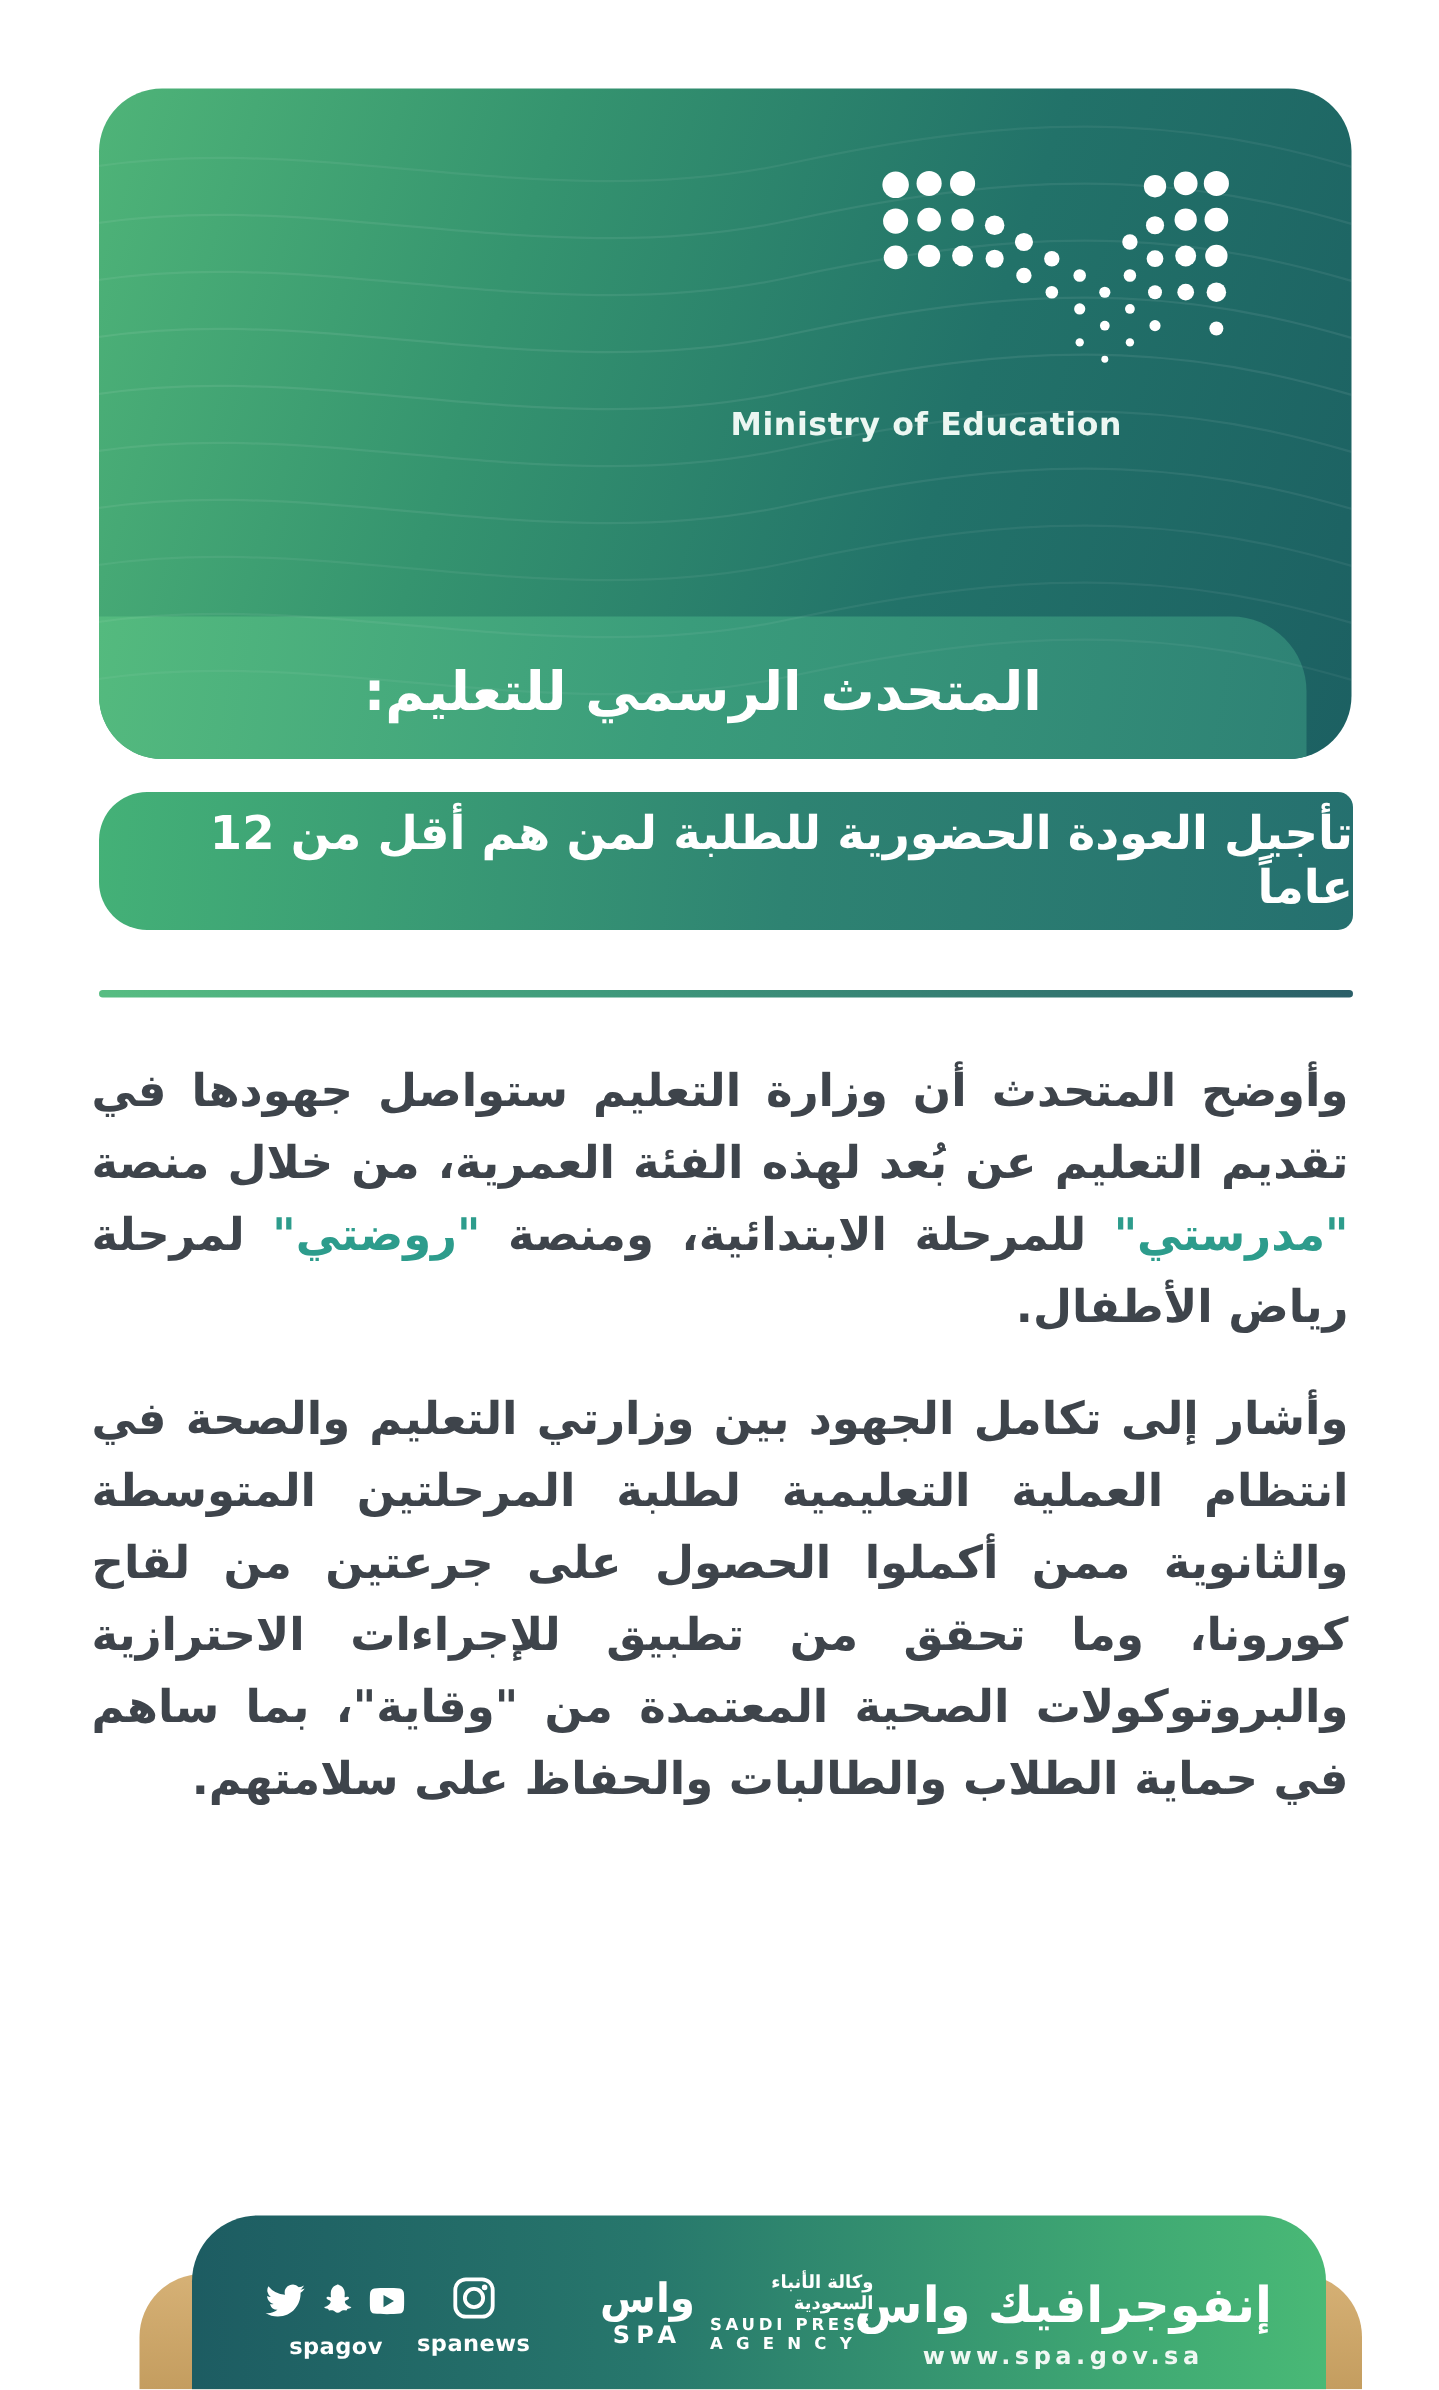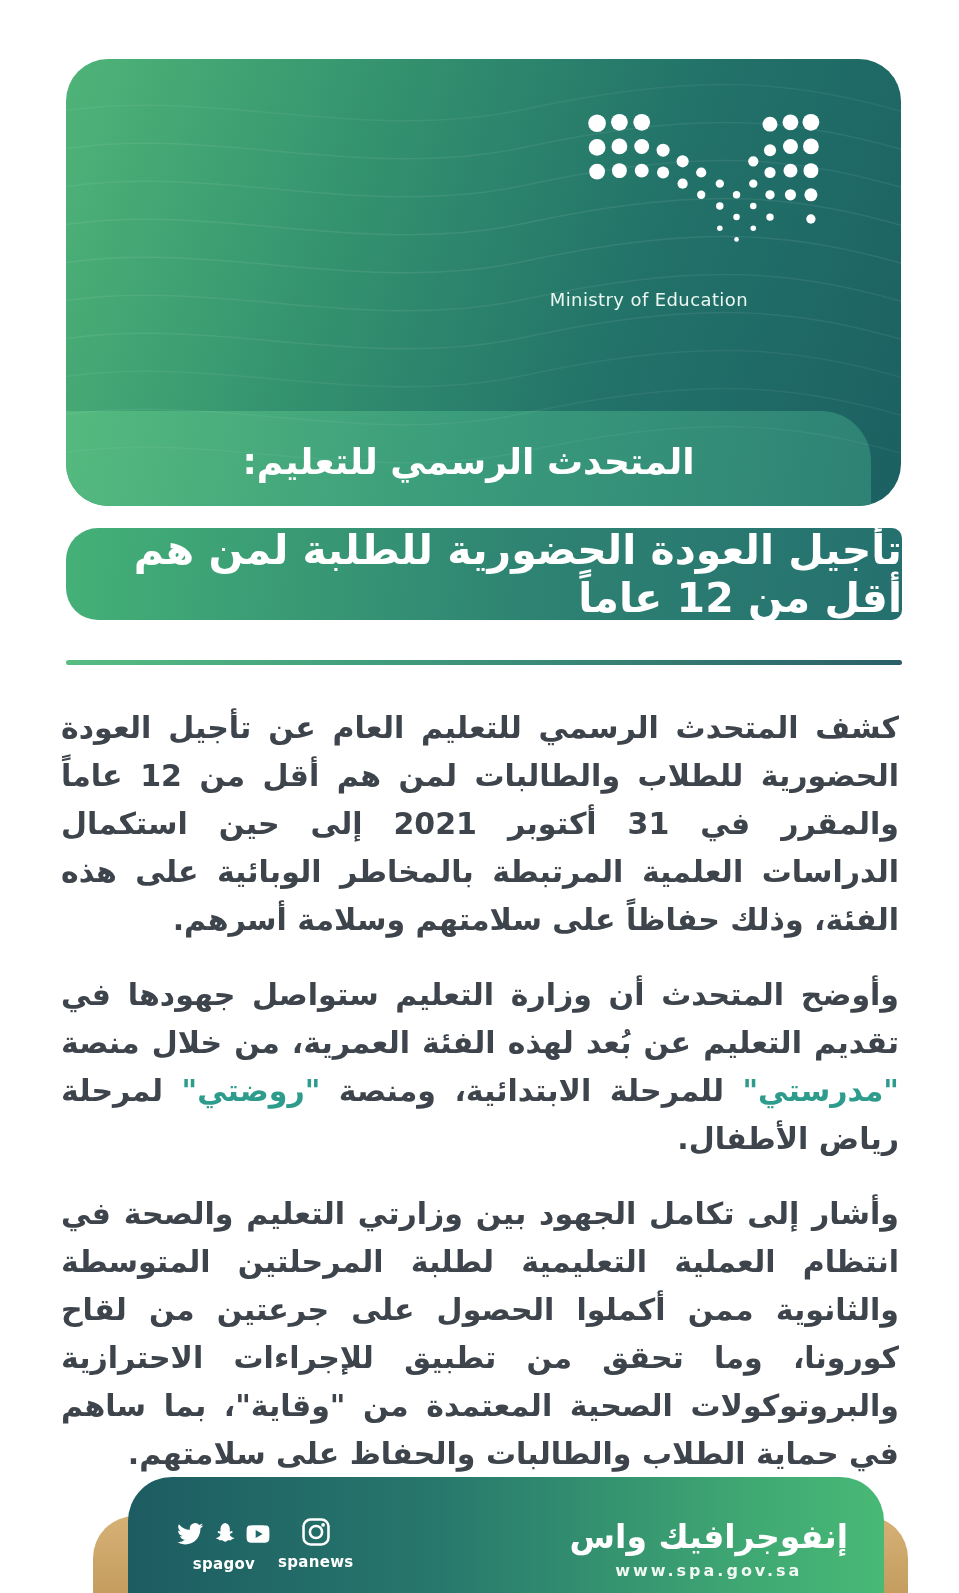--- a/index.html
+++ b/index.html
@@ -20,40 +20,40 @@
     position:absolute; left:26px; top:24px; z-index:4;
     direction:rtl; color:#fff; font-size:26px; font-weight:bold; letter-spacing:0.2px;
     text-shadow:0 1px 1px rgba(0,0,0,0.08);
   }
   .moe-dots { position:absolute; right:78px; top:50px; z-index:2; }
   .moe-wordmark {
     position:absolute; right:155px; top:160px; z-index:2;
     color:#fff; font-size:37px; font-weight:normal; direction:rtl; letter-spacing:0.5px;
   }
   .moe-sub {
-    position:absolute; right:153px; top:230px; z-index:2;
-    color:#ECF7F2; font-size:18px; font-weight:normal; letter-spacing:0.4px;
+    position:absolute; right:153px; top:212px; z-index:2;
+    color:#ECF7F2; font-size:21px; font-weight:bold; letter-spacing:0.4px;
   }
   .title-band {
     position:absolute; left:0; right:30px; top:352px; bottom:0; z-index:1;
     border-top-right-radius:50px;
     background:linear-gradient(100deg,#54BA7E 0%,#3A9C7B 48%,#2E8275 100%);
     display:flex; align-items:center; justify-content:center;
   }
   .title-band .title {
     direction:rtl; color:#fff; font-size:36px; font-weight:bold; padding-top:6px;
   }
   
   .banner {
     position:absolute; left:66px; top:528px; width:836px; height:92px;
     border-radius:32px 10px 10px 32px;
     background:linear-gradient(95deg,#44B177 0%,#2E8372 55%,#25706F 100%);
     display:flex; align-items:center; justify-content:center;
   }
-  .banner .banner-text { direction:rtl; color:#fff; font-size:41px; font-weight:bold;margin-left:45px; }
+  .banner .banner-text { direction:rtl; color:#fff; font-size:31px; font-weight:bold;margin-left:45px; }
   
   .divider {
     position:absolute; left:66px; top:660px; width:836px; height:5px; border-radius:3px;
     background:linear-gradient(to right,#57BD82 0%,#3F9A7C 40%,#2B5F68 100%);
   }
   
   .body-text {
     position:absolute; left:61px; top:704px; width:838px;
     direction:rtl; text-align:justify; text-justify:inter-word;
   }
@@ -163,21 +163,20 @@
     </svg>
   </div>
 
   <div class="banner">
     <div class="banner-text">تأجيل العودة الحضورية للطلبة لمن هم أقل من 12 عاماً</div>
   </div>
 
   <div class="divider"></div>
 
   <div class="body-text">
-      <p><span>كشف المتحدث الرسمي للتعليم العام عن تأجيل العودة الحضورية للطلاب والطالبات لمن هم أقل من 12 عاماً والمقرر في 31 أكتوبر 2021 إلى حين استكمال الدراسات العلمية المرتبطة بالمخاطر الوبائية على هذه الفئة، وذلك حفاظاً على سلامتهم وسلامة أسرهم.</span></p>
       <p><span>وأوضح المتحدث أن وزارة التعليم ستواصل جهودها في تقديم التعليم عن بُعد لهذه الفئة العمرية، من خلال منصة </span><span class="hl">"مدرستي"</span><span> للمرحلة الابتدائية، ومنصة </span><span class="hl">"روضتي"</span><span> لمرحلة رياض الأطفال.</span></p>
       <p><span>وأشار إلى تكامل الجهود بين وزارتي التعليم والصحة في انتظام العملية التعليمية لطلبة المرحلتين المتوسطة والثانوية ممن أكملوا الحصول على جرعتين من لقاح كورونا، وما تحقق من تطبيق للإجراءات الاحترازية والبروتوكولات الصحية المعتمدة من "وقاية"، بما ساهم في حماية الطلاب والطالبات والحفاظ على سلامتهم.</span></p>
     </div>
 
   <div class="footer-gold"></div>
   <div class="footer-card">
 
     <div class="social-group sg1">
       <div class="icons">
         <svg class="wicon" width="28" height="28" viewBox="0 0 24 24">
@@ -197,20 +196,32 @@
       <div class="icons">
         <svg class="wicon" width="34" height="34" viewBox="0 0 24 24">
           <rect x="3.2" y="3.2" width="17.6" height="17.6" rx="5" fill="none" stroke="#fff" stroke-width="1.8"></rect>
           <circle cx="12" cy="12" r="4.3" fill="none" stroke="#fff" stroke-width="1.8"></circle>
           <circle cx="17" cy="7" r="1.3" fill="#fff"></circle>
         </svg>
       </div>
       <div class="label">spanews</div>
     </div>
 
+    <div class="spa-logo">
+      <div class="spa-mark">
+        <div class="mark-ar">واس</div>
+        <div class="mark-en">SPA</div>
+      </div>
+      <div class="spa-agency">
+        <div class="ar">وكالة الأنباء</div>
+        <div class="ar">السعودية</div>
+        <div class="en">SAUDI PRESS</div>
+        <div class="en">A G E N C Y</div>
+      </div>
+    </div>
 
     <div class="infographic">
       <div class="big">إنفوجرافيك واس</div>
       <div class="url">www.spa.gov.sa</div>
     </div>
   </div>
 
 </div>
 
 </body></html>

